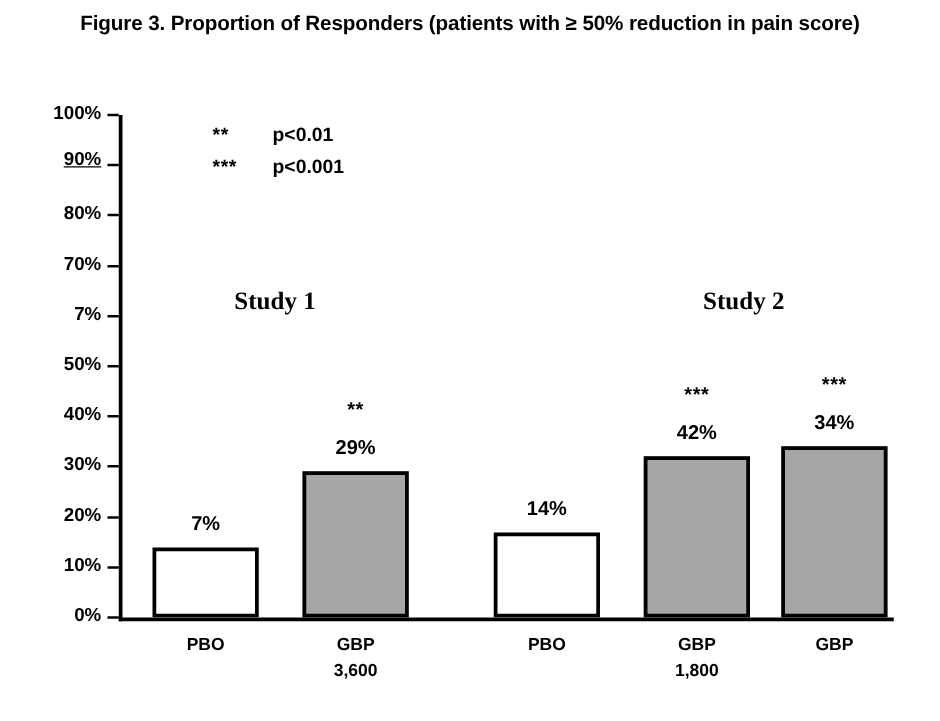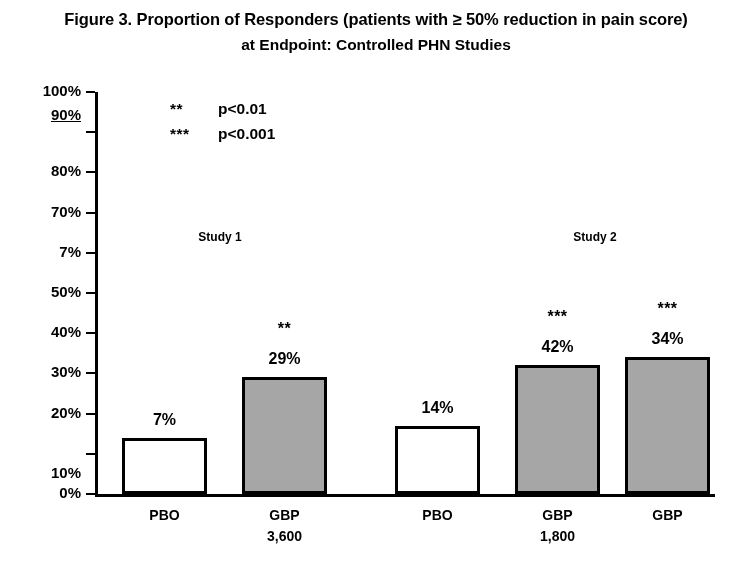--- a/index.html
+++ b/index.html
@@ -103,22 +103,23 @@
     text-align: center;
     font-size: 16px;
     font-weight: bold;
     letter-spacing: 0.5px;
   }
 
   
   .group-label {
     position: absolute;
     text-align: center;
-    font-size: 12px;
-    font-weight: bold;
+    font-size: 20px;
+    font-weight: bold;
+    font-family: Liberation Serif, serif;
   }
 
   
   .xlabel {
     position: absolute;
     text-align: center;
     font-size: 14px;
     font-weight: bold;
     line-height: 21px;
   }
@@ -143,58 +144,57 @@
   .note-text {
     white-space: nowrap;
   }
 </style>
 </head>
 <body>
 
 <div id="figure">
 
   <div class="title-line1">Figure 3. Proportion of Responders (patients with ≥ 50% reduction in pain score)</div>
-  <div class="title-line2">at Endpoint: Controlled PHN Studies</div>
 
   <div class="notes">
     <div class="note-row">
       <span class="note-mark">**</span>
       <span class="note-text">p&lt;0.01</span>
     </div>
     <div class="note-row">
       <span class="note-mark">***</span>
       <span class="note-text">p&lt;0.001</span>
     </div>
   </div>
 
   <div class="plot">
     <div class="axis-y"></div>
     <div class="axis-x"></div>
 
     <div id="yticks">
         <div class="tick" style="top: 401px;"></div>
         <div class="ytick-label" style="top: 392px; right: 634px;">0%</div>
         <div class="tick" style="top: 360.8px;"></div>
-        <div class="ytick-label" style="top: 351.8px; right: 634px; margin-top: 20px;">10%</div>
+        <div class="ytick-label" style="top: 351.8px; right: 634px;">10%</div>
         <div class="tick" style="top: 320.6px;"></div>
         <div class="ytick-label" style="top: 311.6px; right: 634px;">20%</div>
         <div class="tick" style="top: 280.4px;"></div>
         <div class="ytick-label" style="top: 271.4px; right: 634px;">30%</div>
         <div class="tick" style="top: 240.2px;"></div>
         <div class="ytick-label" style="top: 231.2px; right: 634px;">40%</div>
         <div class="tick" style="top: 200px;"></div>
         <div class="ytick-label" style="top: 191px; right: 634px;">50%</div>
         <div class="tick" style="top: 159.8px;"></div>
         <div class="ytick-label" style="top: 150.8px; right: 634px;">7%</div>
         <div class="tick" style="top: 119.6px;"></div>
         <div class="ytick-label" style="top: 110.6px; right: 634px;">70%</div>
         <div class="tick" style="top: 79.4px;"></div>
         <div class="ytick-label" style="top: 70.4px; right: 634px;">80%</div>
         <div class="tick" style="top: 39.2px;"></div>
-        <div class="ytick-label" style="top: 14px; right: 634px; text-decoration: underline;">90%</div>
+        <div class="ytick-label" style="top: 27px; right: 634px; text-decoration: underline;">90%</div>
         <div class="tick" style="top: -1px;"></div>
         <div class="ytick-label" style="top: -10px; right: 634px;">100%</div>
       </div>
 
     <div id="bars">
         <div class="bar open" style="left: 27px; width: 85px; height: 56.28px;"></div>
         <div class="bar-value" style="left: 17px; width: 105px; top: 318.72px;">7%</div>
         <div class="bar filled" style="left: 147px; width: 85px; height: 116.58px;"></div>
         <div class="bar-value" style="left: 137px; width: 105px; top: 258.42px;">29%</div>
         <div class="sig-mark" style="left: 137px; width: 105px; top: 228.42px;">**</div>

